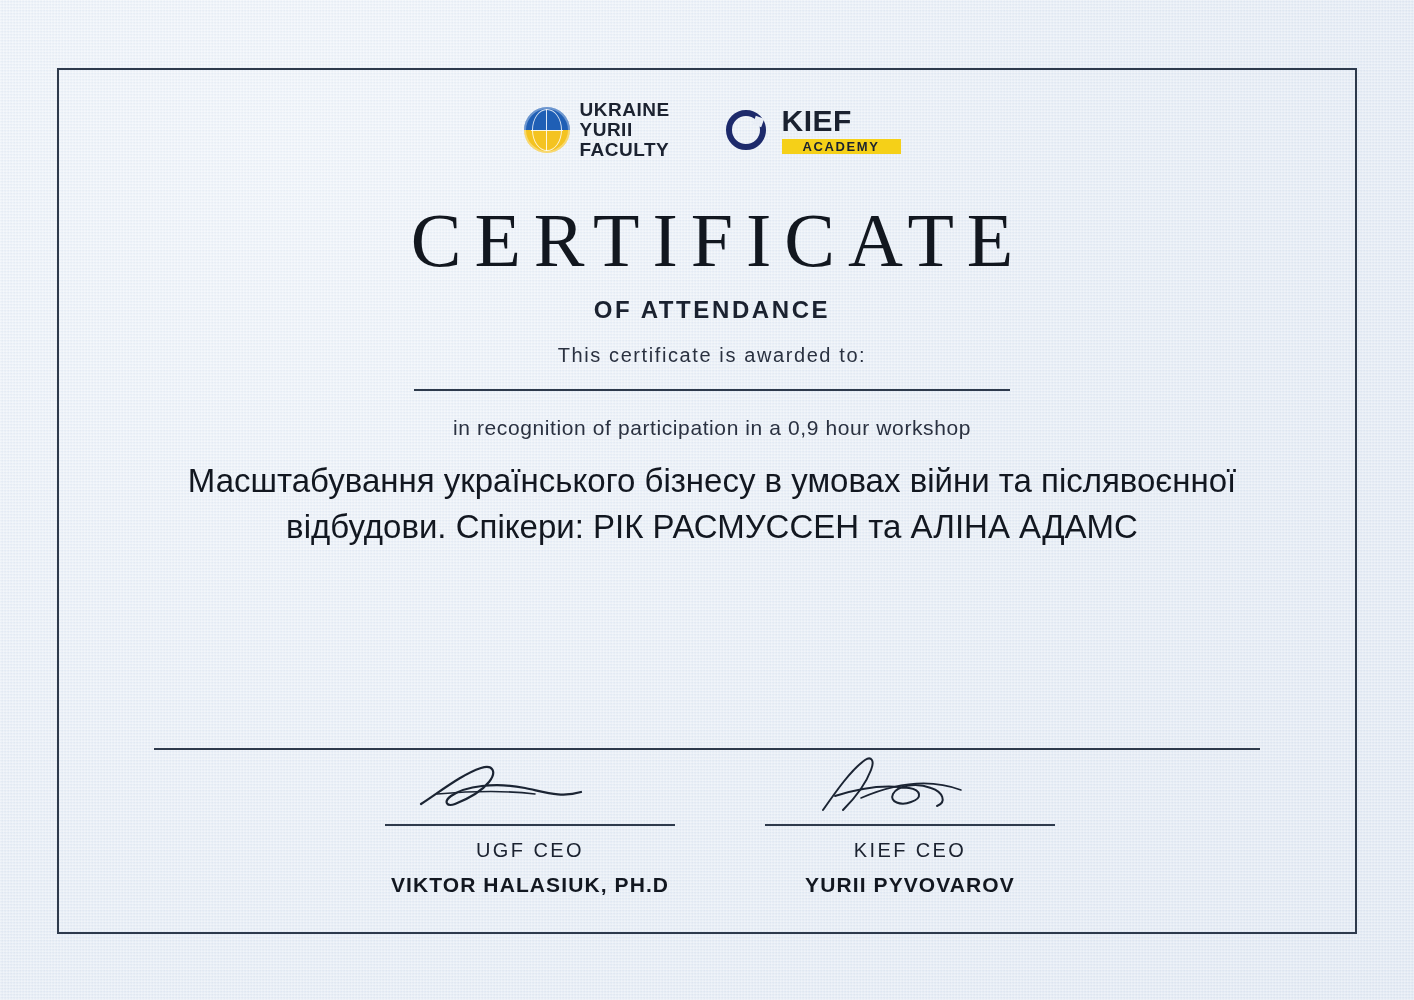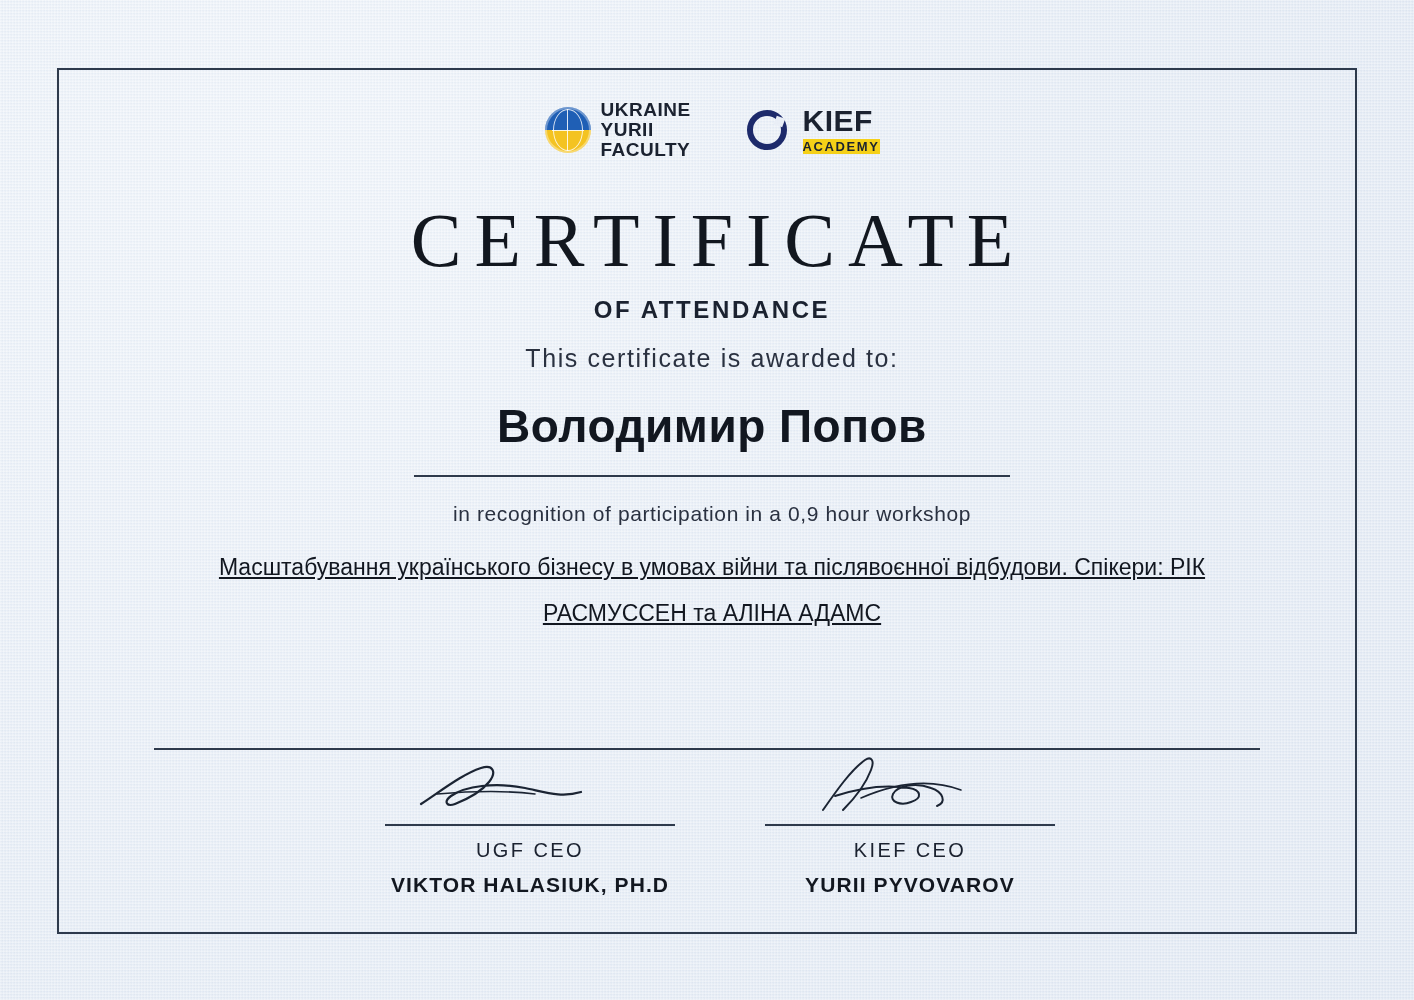--- a/index.html
+++ b/index.html
@@ -139,21 +139,21 @@
     letter-spacing: 0.5px;
   }
   .kief-sub {
     display: inline-block;
     margin-top: 3px;
     background: #f5d018;
     color: #1b2230;
     font-size: 13px;
     font-weight: bold;
     letter-spacing: 1.6px;
-    padding: 1px 0;
+    padding: 1px 21px;
   }
 
   
   .cert-title {
     margin-top: 42px;
     font-family: Liberation Serif, serif;
     font-size: 76px;
     letter-spacing: 13px;
     color: #12171f;
     text-indent: 13px;
@@ -161,21 +161,21 @@
   }
   .cert-sub {
     margin-top: 18px;
     font-size: 24px;
     font-weight: bold;
     letter-spacing: 2.6px;
     color: #1b2230;
   }
   .awarded-to {
     margin-top: 20px;
-    font-size: 25px;
+    font-size: 20px;
     letter-spacing: 1.6px;
     color: #2a3140;
   }
   .recipient {
     margin-top: 26px;
     font-size: 46px;
     font-weight: bold;
     color: #121720;
     letter-spacing: 0.5px;
   }
@@ -188,24 +188,23 @@
   .recognition {
     margin-top: 25px;
     font-size: 21px;
     letter-spacing: 0.6px;
     color: #2a3140;
   }
   .workshop {
     margin-top: 18px;
     width: 1060px;
     text-align: center;
-    font-size: 23px;
+    font-size: 33px;
     line-height: 46px;
     color: #121720;
-    text-decoration: underline;
   }
 
   
   .sig-rule {
     position: absolute;
     left: 95px;
     right: 95px;
     top: 678px;
     height: 2px;
     background: #2e3a4c;
@@ -276,21 +275,20 @@
             <div class="kief-name">KIEF</div>
             <div class="kief-sub">ACADEMY</div>
           </div>
         </div>
 
       </div>
 
       <div class="cert-title">CERTIFICATE</div>
       <div class="cert-sub">OF ATTENDANCE</div>
       <div class="awarded-to">This certificate is awarded to:</div>
-      <div class="recipient">Володимир Попов</div>
       <div class="name-rule"></div>
       <div class="recognition">in recognition of participation in a  0,9 hour workshop</div>
       <div class="workshop">Масштабування українського бізнесу в умовах війни та післявоєнної відбудови. Спікери: РІК РАСМУССЕН та АЛІНА АДАМС</div>
 
     </div>
 
     <div class="sig-rule"></div>
 
     <div class="sig-area">
 

